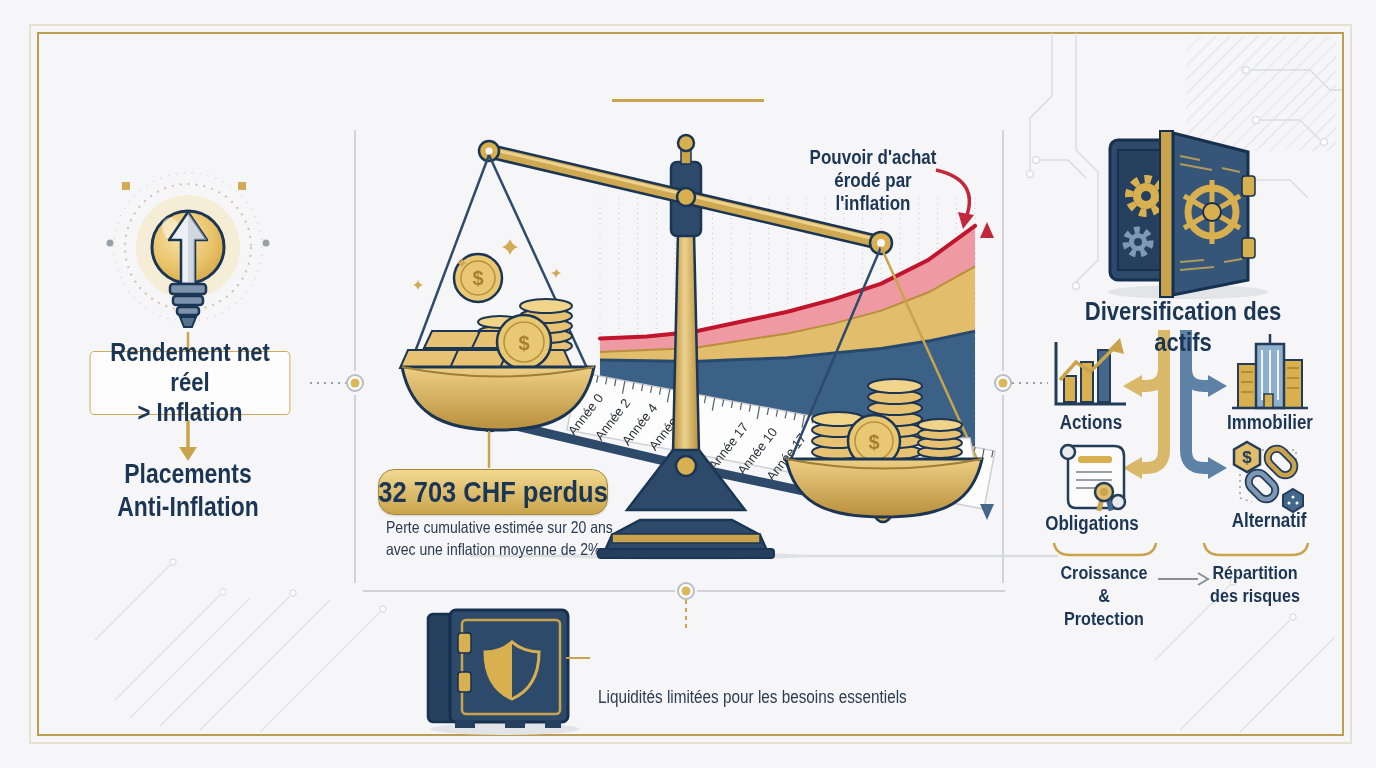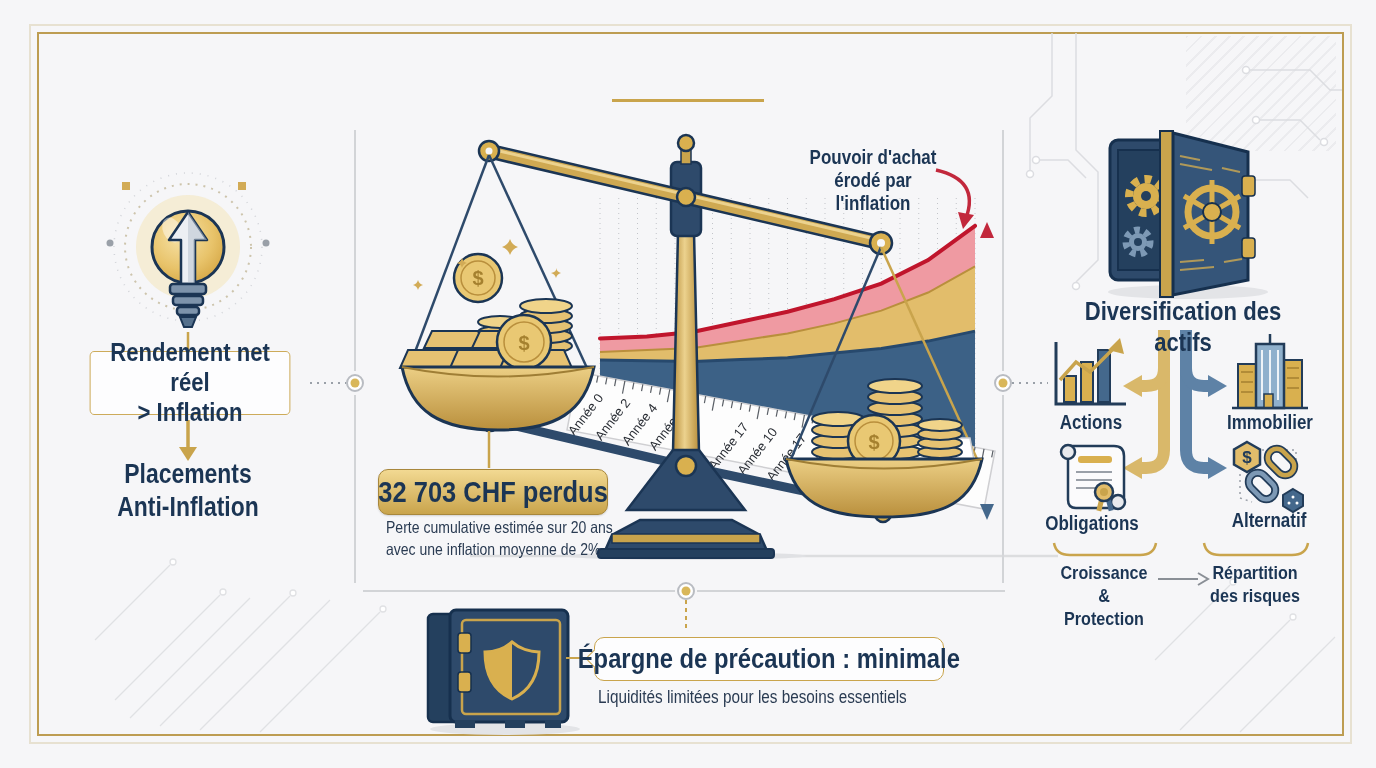--- a/index.html
+++ b/index.html
@@ -14,21 +14,21 @@
   .cond{transform:scaleX(.85);}
   .ctr{text-align:center;transform-origin:center;}
   .lft{text-align:left;transform-origin:left center;}
   #title{left:0;right:0;top:50px;text-align:center;font-size:36px;font-weight:bold;letter-spacing:1px;}
   #title-underline{position:absolute;left:612px;top:99px;width:152px;height:3px;background:#c9a44c;}
   #principle-box{left:72px;top:351px;width:234px;height:62px;border:1.5px solid #c9a44c;border-radius:5px;
      background:#fdfdfe;display:flex;flex-direction:column;justify-content:center;font-size:26px;font-weight:bold;line-height:1.15;}
   #result-label{left:56px;top:458px;width:264px;font-size:27px;font-weight:bold;line-height:1.22;}
   #chart-annotation{left:783px;top:146px;width:180px;font-size:20px;font-weight:bold;line-height:1.15;}
   #loss-badge{left:378px;top:469px;width:228px;height:44px;background:linear-gradient(180deg,#f2d992,#c9a44c);
-     border:1px solid #a8873c;border-radius:10px;display:flex;align-items:center;justify-content:center;
+     border:1px solid #a8873c;border-radius:16px;display:flex;align-items:center;justify-content:center;
      font-size:30px;font-weight:bold;white-space:nowrap;box-shadow:0 1px 2px rgba(0,0,0,.15);}
   #loss-note{left:386px;top:516px;width:300px;font-size:16.5px;color:#2a3b52;line-height:1.35;}
   #savings-bubble{left:594px;top:637px;width:348px;height:42px;border:1.5px solid #c9a44c;border-radius:10px;
      background:#fdfdfe;display:flex;align-items:center;justify-content:center;font-size:28px;font-weight:bold;white-space:nowrap;}
   #savings-bubble::before{content:'';position:absolute;left:-7px;top:14px;width:12px;height:12px;background:#fdfdfe;
      border-left:1.5px solid #c9a44c;border-bottom:1.5px solid #c9a44c;transform:rotate(45deg);}
   #savings-note{left:598px;top:687px;width:380px;font-size:18px;color:#2a3b52;}
   #div-heading{left:1038px;top:296px;width:290px;font-size:26px;font-weight:bold;}
   .asset-label{font-size:20px;font-weight:bold;}
   .outcome-label{font-size:19px;font-weight:bold;line-height:1.2;}
@@ -494,23 +494,20 @@
   </div>
 
   <div class="txt" id="loss-badge">
     <span class="cond">32 703 CHF perdus</span>
   </div>
   <div class="txt lft cond" id="loss-note">
     <span style="display:block">Perte cumulative estimée sur 20 ans</span>
     <span style="display:block">avec une inflation moyenne de 2%</span>
   </div>
 
-  <div class="txt" id="savings-bubble">
-    <span class="cond">Épargne de précaution : minimale</span>
-  </div>
   <div class="txt lft cond" id="savings-note">Liquidités limitées pour les besoins essentiels</div>
 
   <div class="txt ctr cond" id="div-heading" style="text-align:center">Diversification des actifs</div>
 
   <div class="txt ctr cond asset-label" style="left:1040px;top:411px;width:102px;text-align:center">Actions</div>
   <div class="txt ctr cond asset-label" style="left:1214px;top:411px;width:112px;text-align:center">Immobilier</div>
   <div class="txt ctr cond asset-label" style="left:1036px;top:512px;width:112px;text-align:center">Obligations</div>
   <div class="txt ctr cond asset-label" style="left:1214px;top:509px;width:110px;text-align:center">Alternatif</div>
 
   <div class="txt ctr cond outcome-label" style="left:1050px;top:562px;width:108px;text-align:center">

